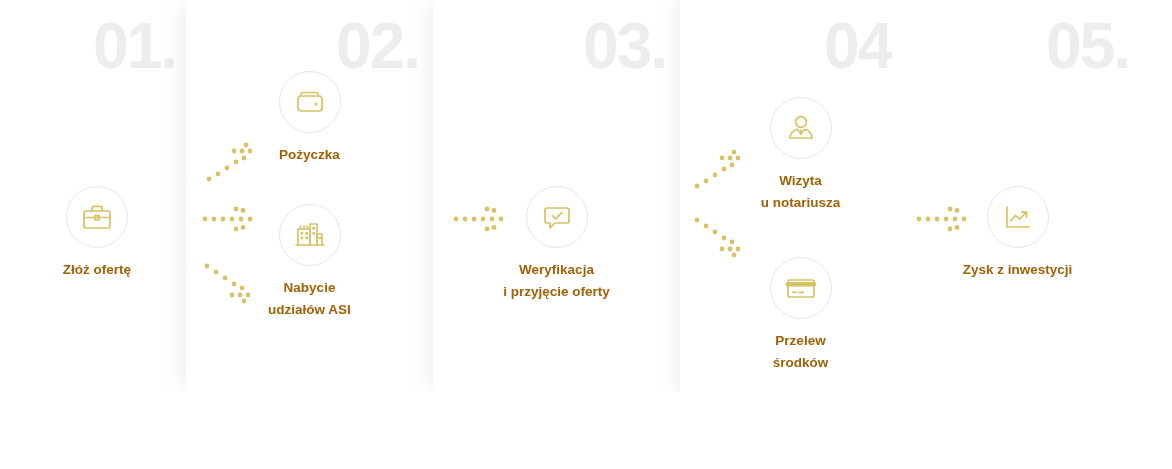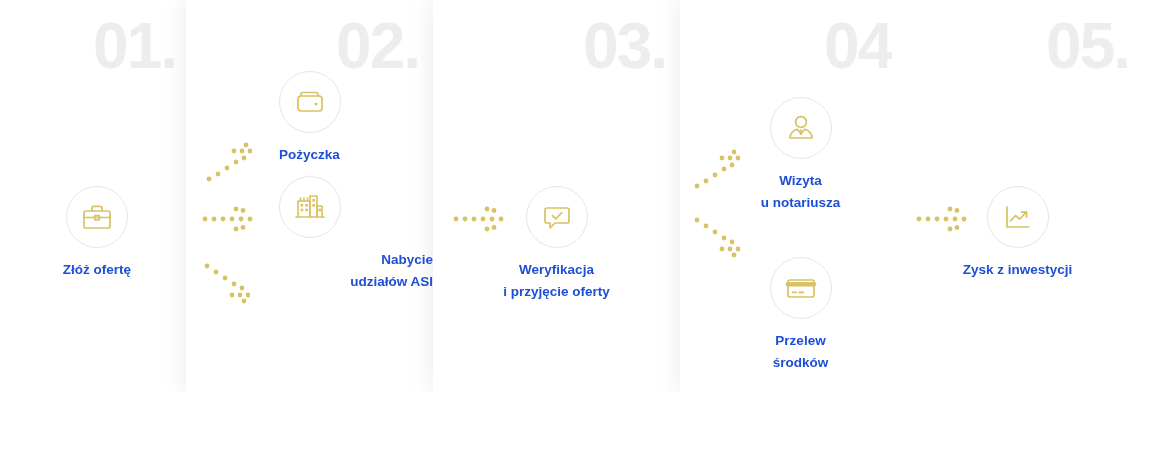--- a/index.html
+++ b/index.html
@@ -85,21 +85,21 @@
     display: flex;
     align-items: center;
     justify-content: center;
     box-sizing: border-box;
   }
   .icon-circle svg { display: block; }
   .caption {
     margin-top: 11px;
     font-size: 13.5px;
     font-weight: bold;
-    color: #1d4ed8;
+    color: #a16207;
     line-height: 1.62;
     white-space: pre-line;
   }
 
   
   .arrow {
     position: absolute;
   }
   .arrow svg { display: block; }
 </style>
@@ -133,21 +133,21 @@
       <div class="icon-circle">
         <svg width="34" height="34" viewBox="0 0 34 34" fill="none" stroke="#d8c263" stroke-width="1.7" stroke-linecap="round" stroke-linejoin="round">
           <rect x="5" y="11" width="24" height="15" rx="3"></rect>
           <path d="M8 11V9.4a1.9 1.9 0 0 1 1.9-1.9h13.3a1.9 1.9 0 0 1 1.9 1.9V11"></path>
           <circle cx="23" cy="19" r="1.5" fill="#d8c263" stroke="none"></circle>
         </svg>
       </div>
       <div class="caption">Pożyczka</div>
     </div>
 
-    <div class="node" style="top:176px;text-align:right;">
+    <div class="node" style="top:204px;">
       <div class="icon-circle">
         <svg width="34" height="34" viewBox="0 0 34 34" fill="none" stroke="#d8c263" stroke-width="1.6" stroke-linecap="round" stroke-linejoin="round">
           <path d="M5 27V11h12V27"></path>
           <path d="M17 27V6h7v21"></path>
           <path d="M24 27V16h5v11"></path>
           <path d="M3 27h28"></path>
           <path d="M7.5 11V8M11 11V8M14.5 11V8"></path>
           <rect x="7.6" y="14" width="2.6" height="2.6" fill="#d8c263" stroke="none"></rect>
           <rect x="12.4" y="14" width="2.6" height="2.6" fill="#d8c263" stroke="none"></rect>
           <rect x="7.6" y="18.6" width="2.6" height="2.6" fill="#d8c263" stroke="none"></rect>

